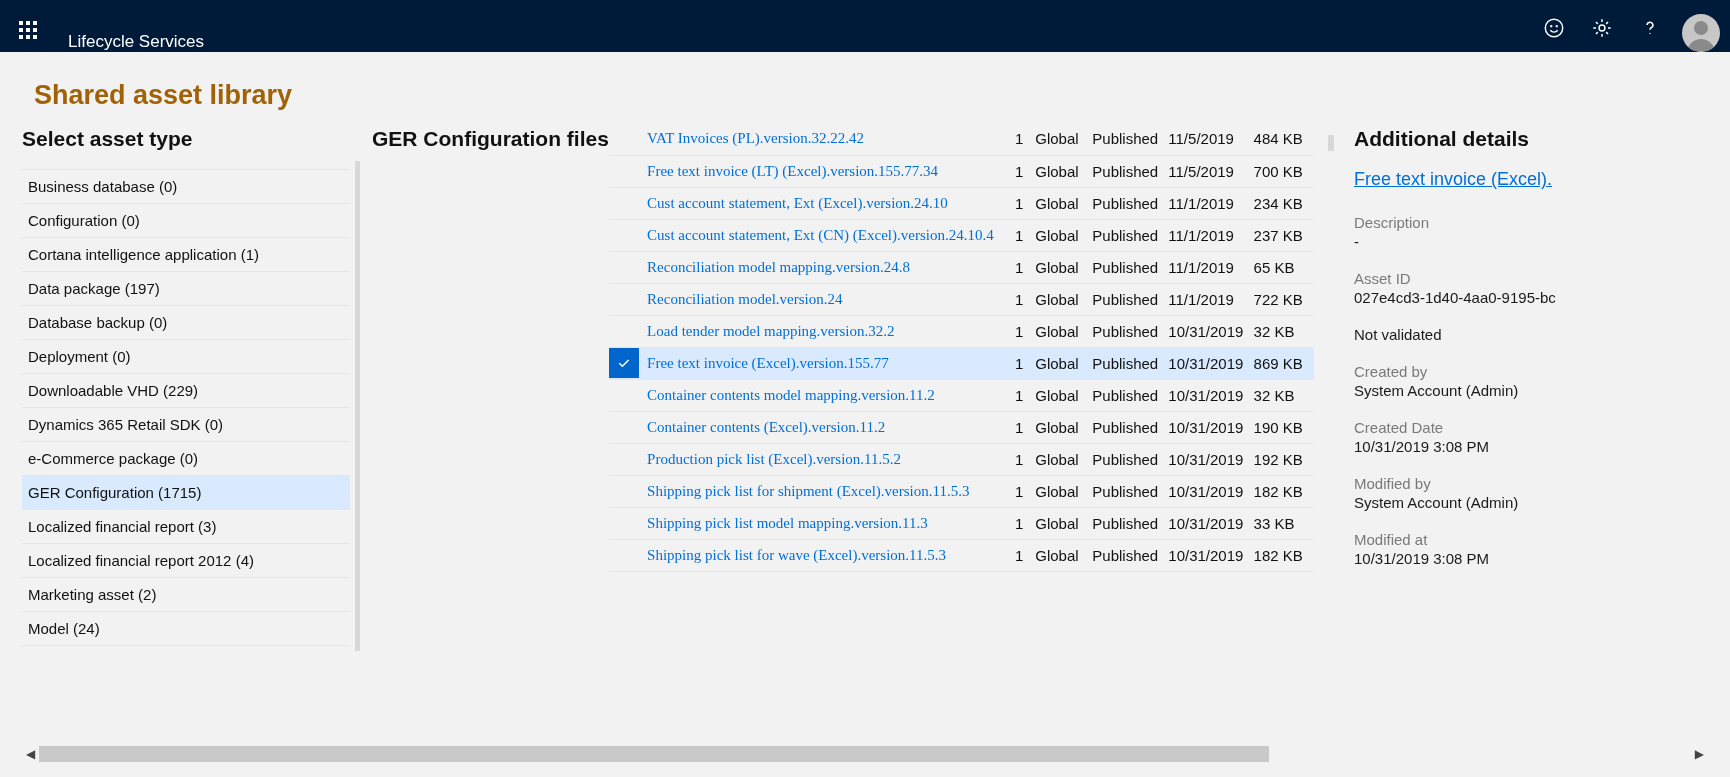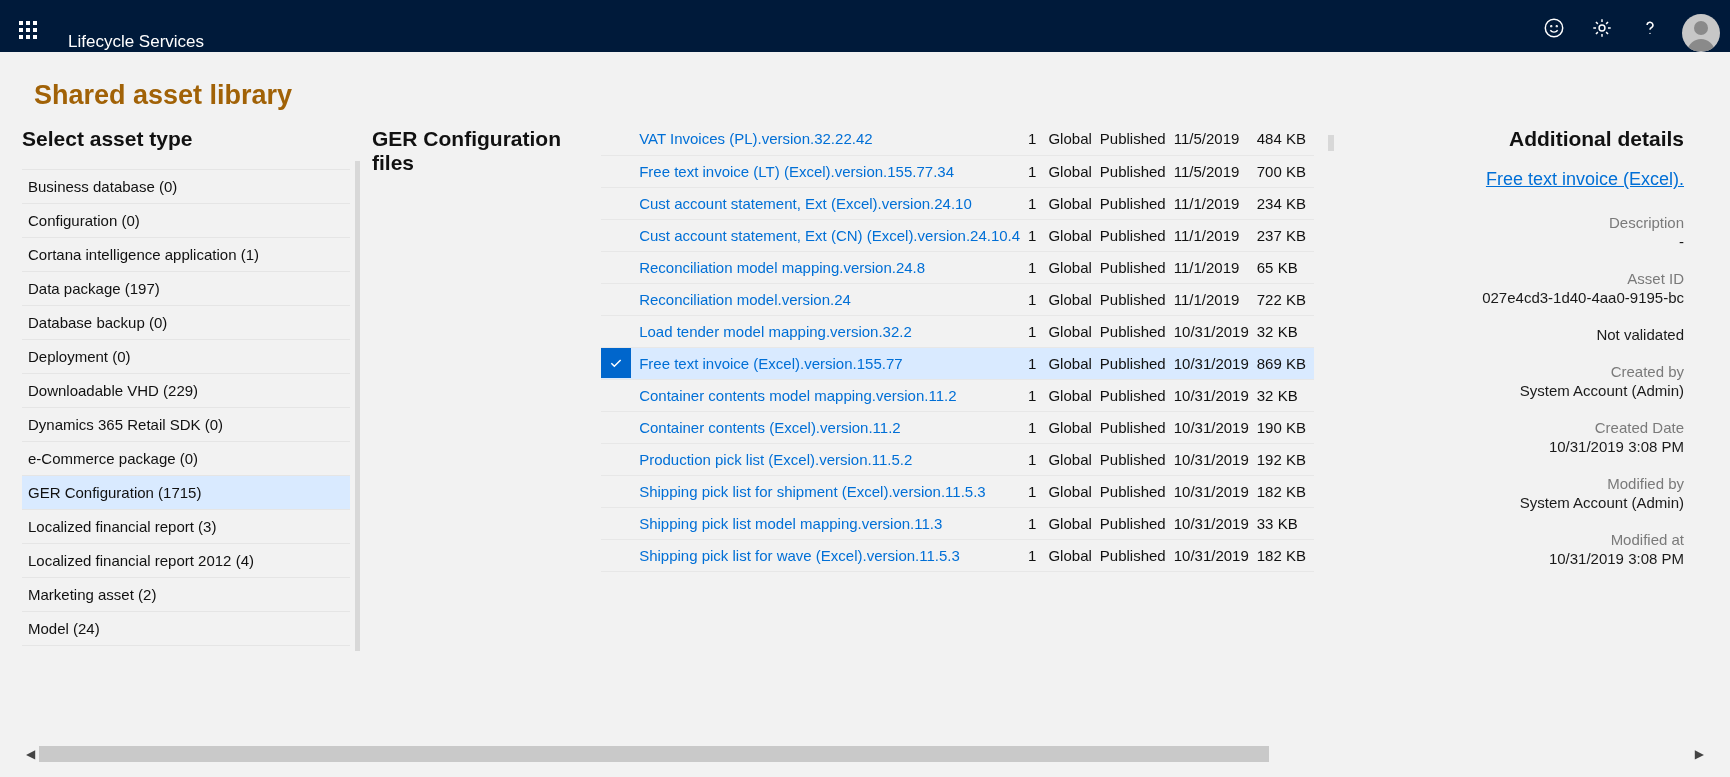--- a/index.html
+++ b/index.html
@@ -153,20 +153,21 @@
     height: 30px;
     background: #0066cc;
     display: flex;
     align-items: center;
     justify-content: center;
   }
   .check-box svg { stroke: #fff; stroke-width: 2.2; fill: none; }
   td.name-cell {
     width: 460px;
     padding-left: 8px;
+    font-family: Liberation Serif, serif;
   }
   td.name-cell a {
     color: #006fd6;
     text-decoration: none;
   }
   td.count-cell { width: 36px; text-align: right; padding-right: 12px; }
   td.scope-cell { width: 100px; }
   td.status-cell { width: 92px; }
   td.date-cell { width: 102px; }
   td.size-cell { width: 84px; }
@@ -176,21 +177,20 @@
     width: 6px;
     height: 16px;
     background: #d8d8d8;
     margin: 12px 10px 0 14px;
   }
 
   
   .col-right {
     width: 340px;
     padding-left: 10px;
-    text-align: right;
   }
   .detail-link {
     color: #006fd6;
     font-size: 18px;
     margin: 8px 0 24px 0;
     display: block;
     white-space: nowrap;
     overflow: hidden;
     text-overflow: ellipsis;
   }

